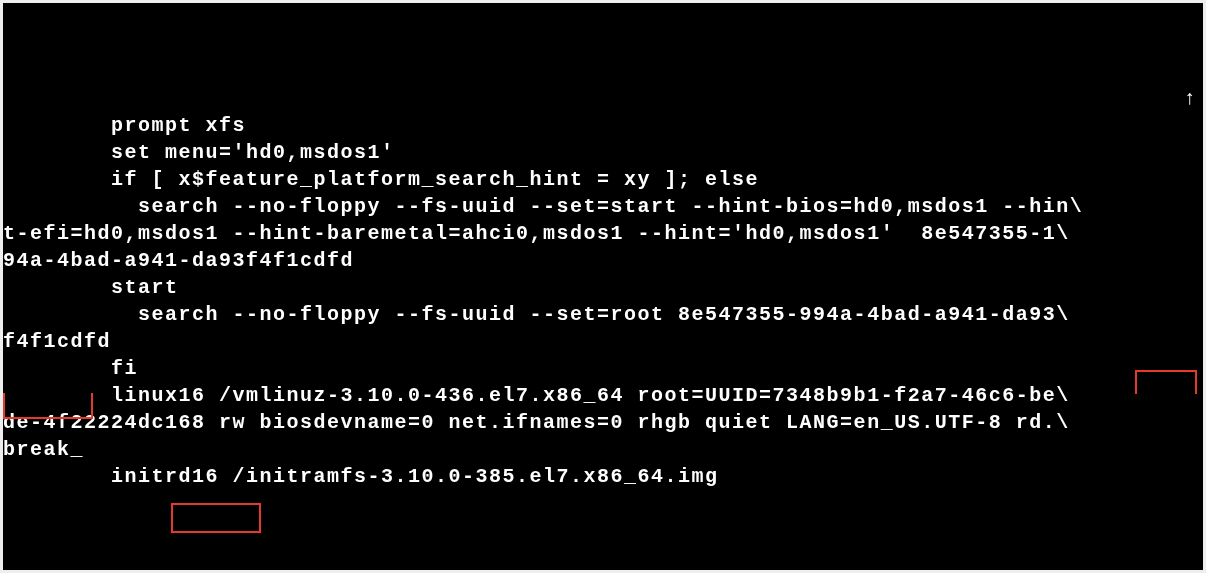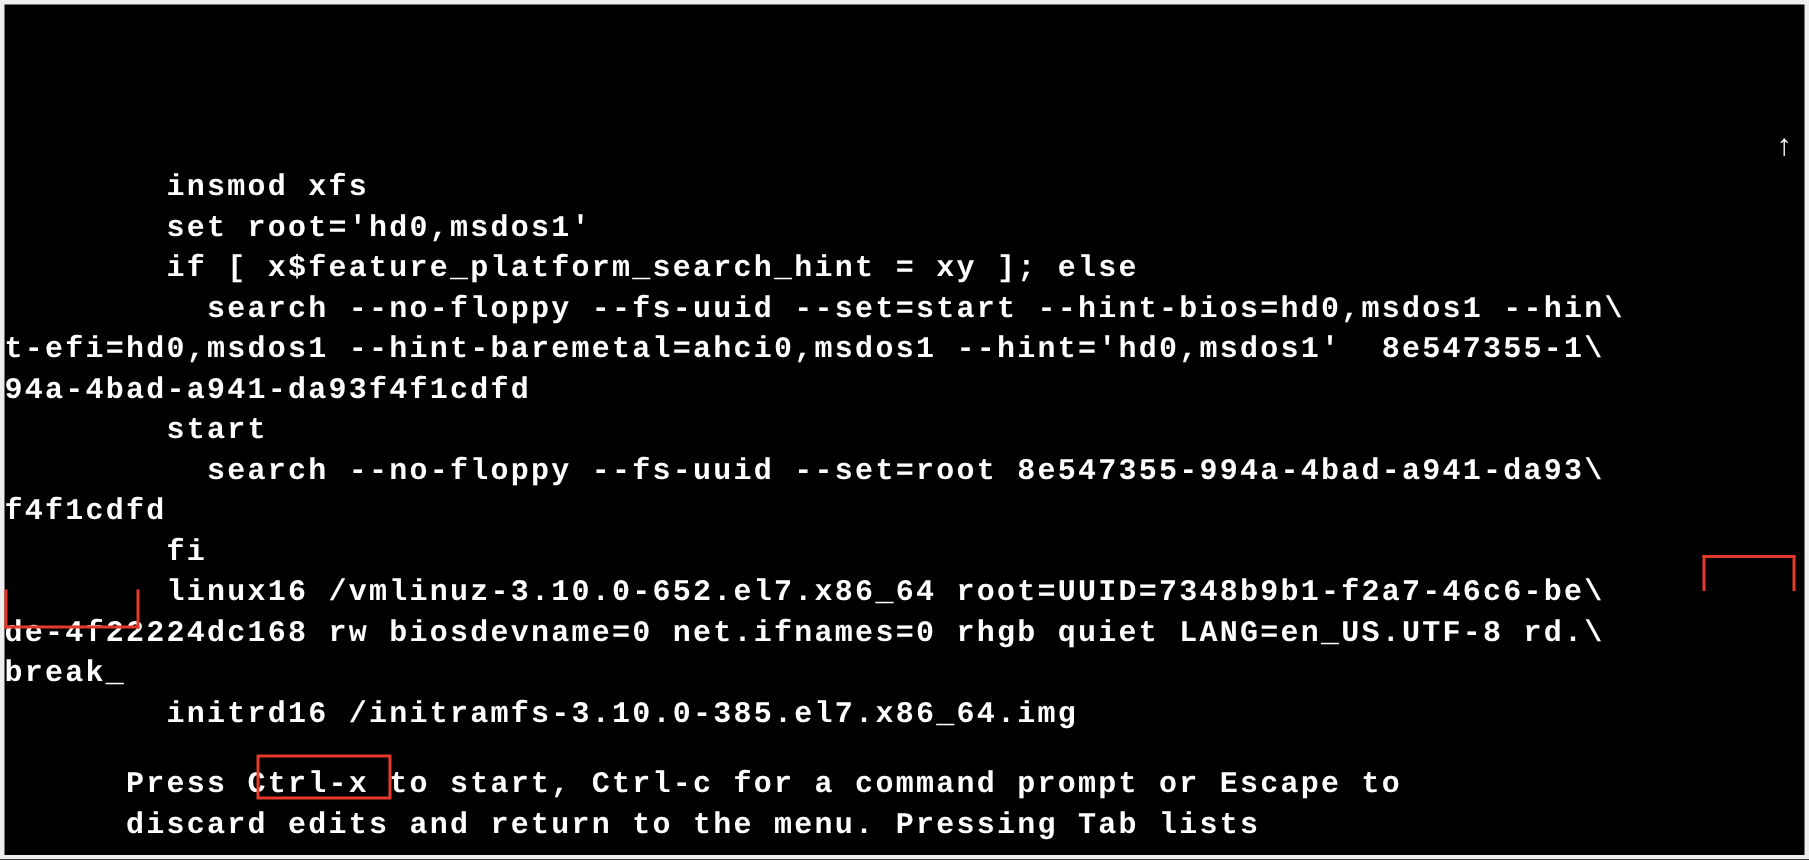--- a/index.html
+++ b/index.html
@@ -49,38 +49,34 @@
   #box-ctrlx { left: 168px;  top: 500px; width: 90px;  height: 30px; }
 </style>
 </head>
 <body>
 
 <div class="screen">
 
   <div class="up-arrow">↑</div>
 
   <div class="content">
-<span>        insmod xfs</span>
-<span>        set root='hd0,msdos1'</span>
+<span>        prompt xfs</span>
+<span>        set menu='hd0,msdos1'</span>
 <span>        if [ x$feature_platform_search_hint = xy ]; else</span>
 <span>          search --no-floppy --fs-uuid --set=start --hint-bios=hd0,msdos1 --hin\</span>
 <span>t-efi=hd0,msdos1 --hint-baremetal=ahci0,msdos1 --hint='hd0,msdos1'  8e547355-1\</span>
 <span>94a-4bad-a941-da93f4f1cdfd</span>
 <span>        start</span>
 <span>          search --no-floppy --fs-uuid --set=root 8e547355-994a-4bad-a941-da93\</span>
 <span>f4f1cdfd</span>
 <span>        fi</span>
-<span>        linux16 /vmlinuz-3.10.0-652.el7.x86_64 root=UUID=7348b9b1-f2a7-46c6-be\</span>
+<span>        linux16 /vmlinuz-3.10.0-436.el7.x86_64 root=UUID=7348b9b1-f2a7-46c6-be\</span>
 <span>de-4f22224dc168 rw biosdevname=0 net.ifnames=0 rhgb quiet LANG=en_US.UTF-8 rd.\</span>
 <span>break_</span>
 <span>        initrd16 /initramfs-3.10.0-385.el7.x86_64.img</span>
 </div>
 
-  <div class="footer">
-<span>      Press Ctrl-x to start, Ctrl-c for a command prompt or Escape to</span>
-<span>      discard edits and return to the menu. Pressing Tab lists</span>
-</div>
 
   <div id="box-rd" class="hl"></div>
   <div id="box-break" class="hl"></div>
   <div id="box-ctrlx" class="hl"></div>
 
 </div>
 
 </body></html>

